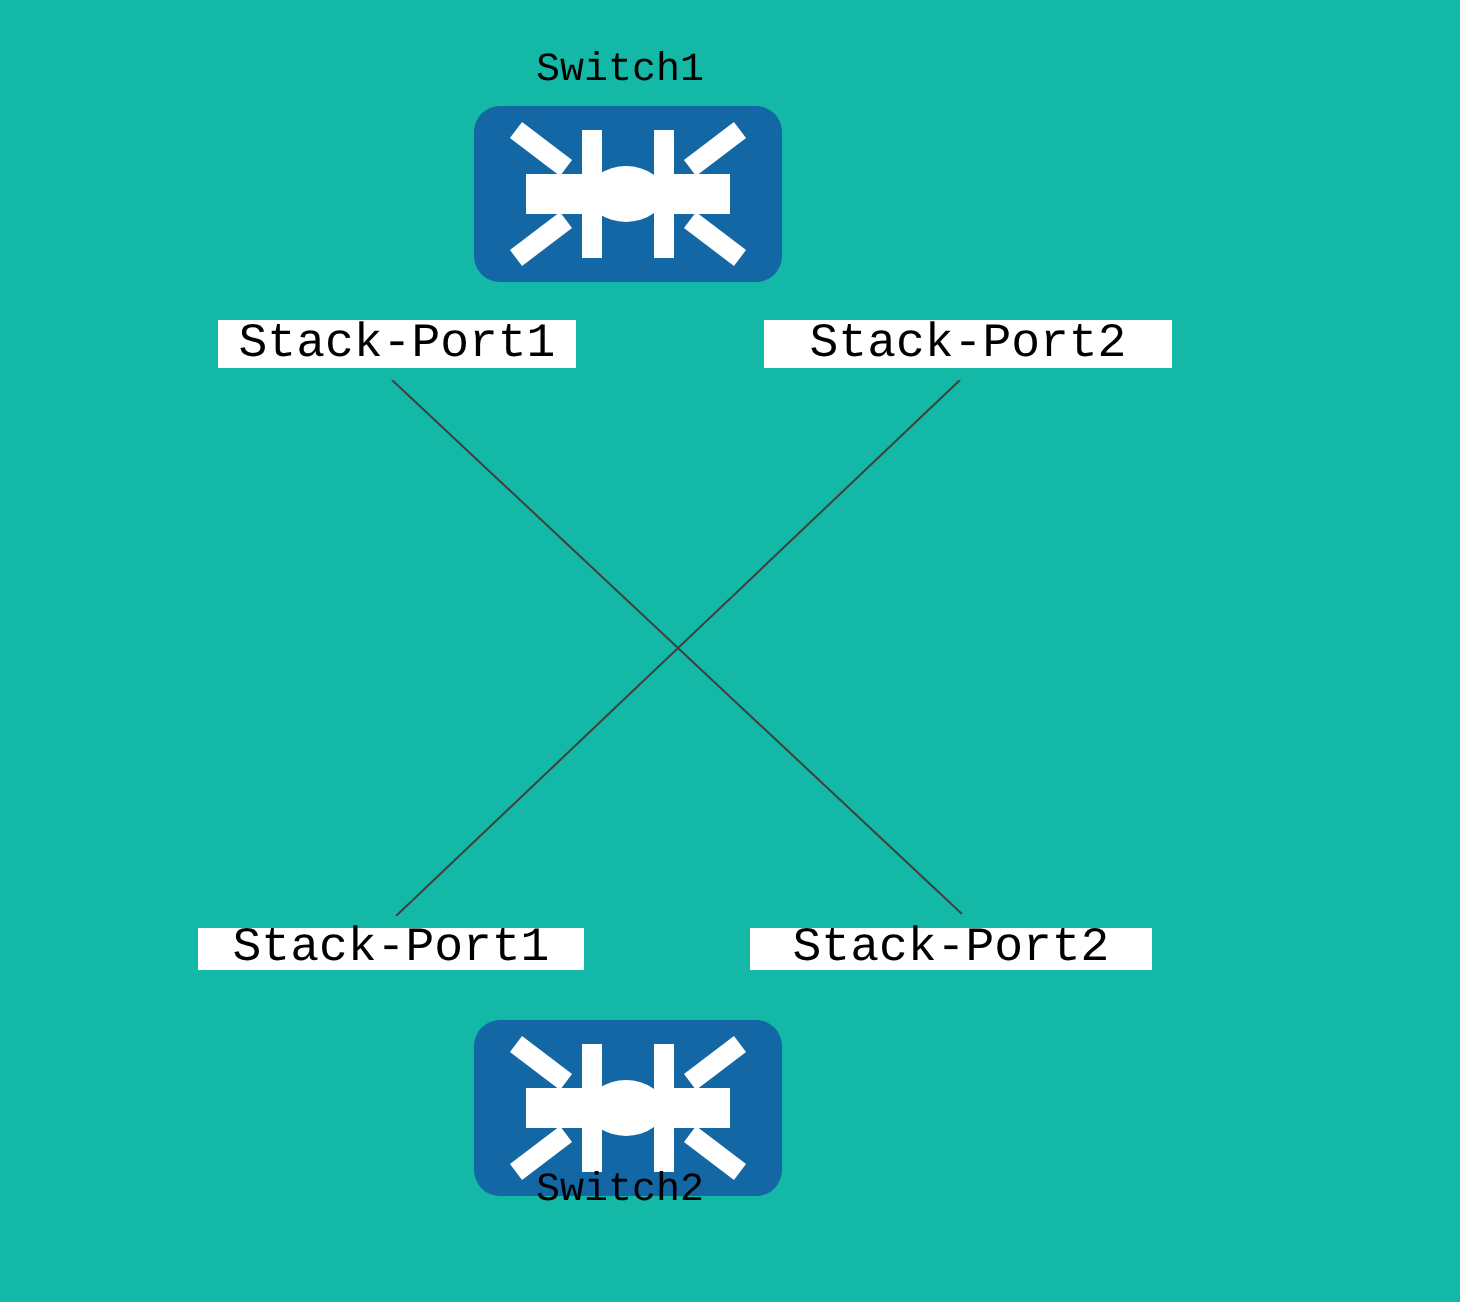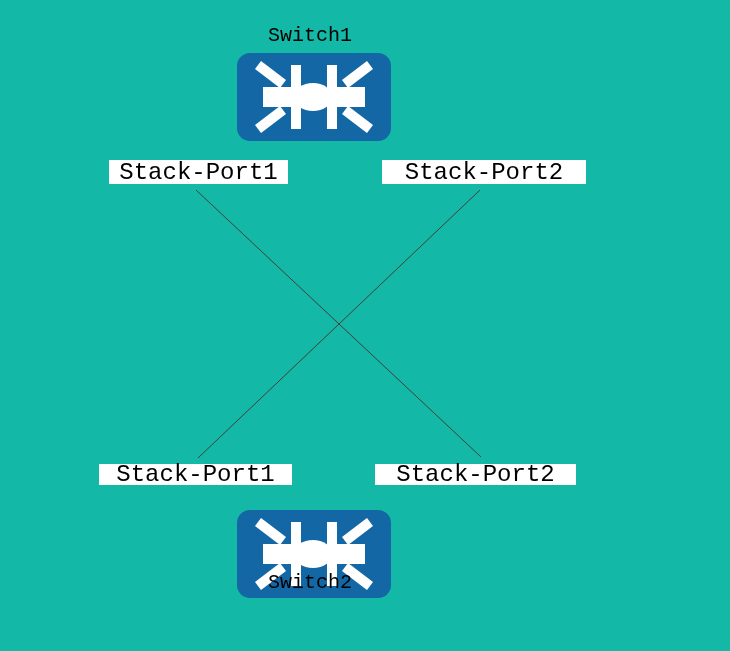--- a/index.html
+++ b/index.html
@@ -94,15 +94,15 @@
   <div class="port-box" style="left:369px; top:458px; width:213px; height:33px;">
     <span>Stack-Port2</span>
   </div>
 
   <div class="switch-node" style="left:237px; top:510px;">
     <svg viewBox="0 0 154 88">
         <use href="#switch-icon-def"></use>
       </svg>
   </div>
 
-  <div class="node-title" style="left:233px; top:571px;">Switch2</div>
+  <div class="node-title" style="left:233px; top:584px;">Switch2</div>
 
 </div>
 
 </body></html>

